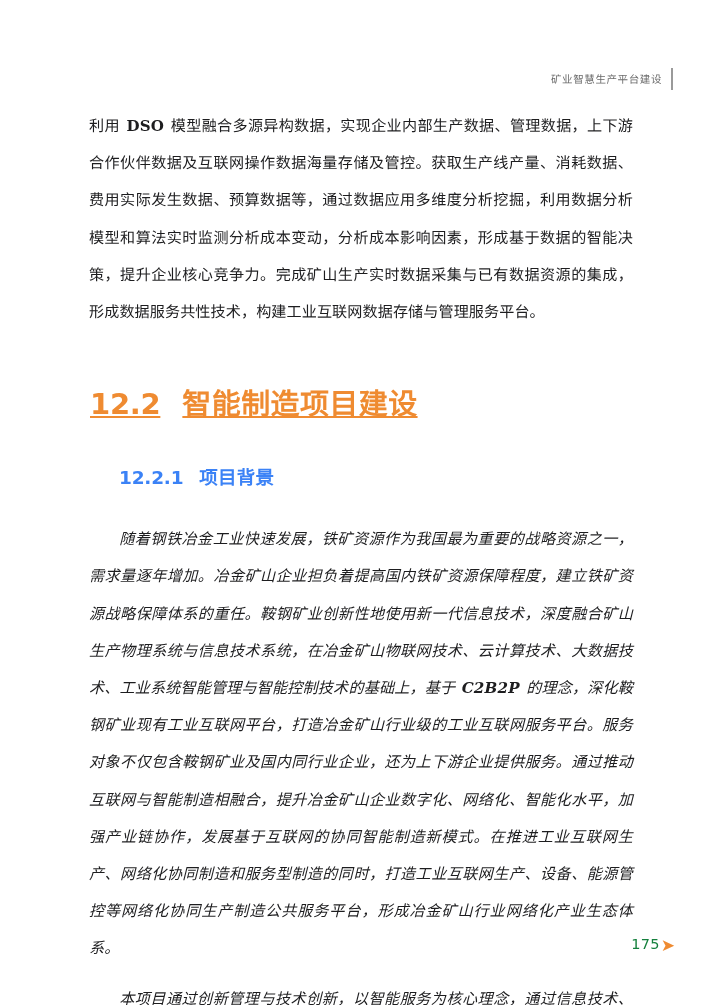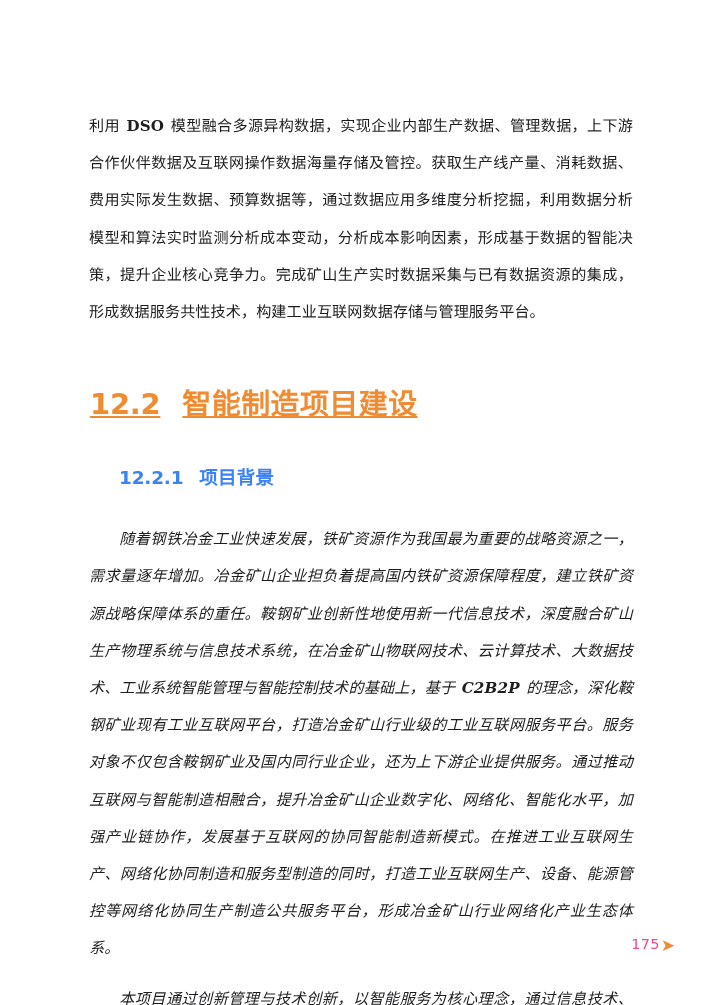--- a/index.html
+++ b/index.html
@@ -135,41 +135,45 @@
     display: flex;
     align-items: center;
     justify-content: flex-end;
     gap: 0px;
   }
 
   .folio-number {
     font-family: "DejaVu Sans", "Liberation Sans", sans-serif;
     font-size: 14.5px;
     font-weight: 400;
-    color: #ec4899;
+    color: #15803d;
     letter-spacing: 0.3px;
     line-height: 1;
   }
 
   .folio-arrow {
     font-family: "DejaVu Sans", "Liberation Sans", sans-serif;
     font-size: 17px;
     font-weight: 700;
     color: #ef8b31;
     line-height: 1;
     margin-left: 1px;
     position: relative;
     top: 0.5px;
   }
 </style>
 </head>
 <body>
 
 <div class="page">
 
+  <div class="running-header">
+    <span class="running-header-text">矿业智慧生产平台建设</span>
+    <span class="running-header-rule"></span>
+  </div>
 
   <div class="content">
 
     <p class="body-text"><span>利用 </span><span class="latin">DSO</span><span> 模型融合多源异构数据，实现企业内部生产数据、管理数据，上下游合作伙伴数据及互联网操作数据海量存储及管控。获取生产线产量、消耗数据、费用实际发生数据、预算数据等，通过数据应用多维度分析挖掘，利用数据分析模型和算法实时监测分析成本变动，分析成本影响因素，形成基于数据的智能决策，提升企业核心竞争力。完成矿山生产实时数据采集与已有数据资源的集成，形成数据服务共性技术，构建工业互联网数据存储与管理服务平台。</span></p>
 
     <div class="spacer-before-h2"></div>
 
     <div class="heading-h2-wrap">
       <h2 class="h2"><span class="num">12.2</span><span>智能制造项目建设</span></h2>
     </div>

